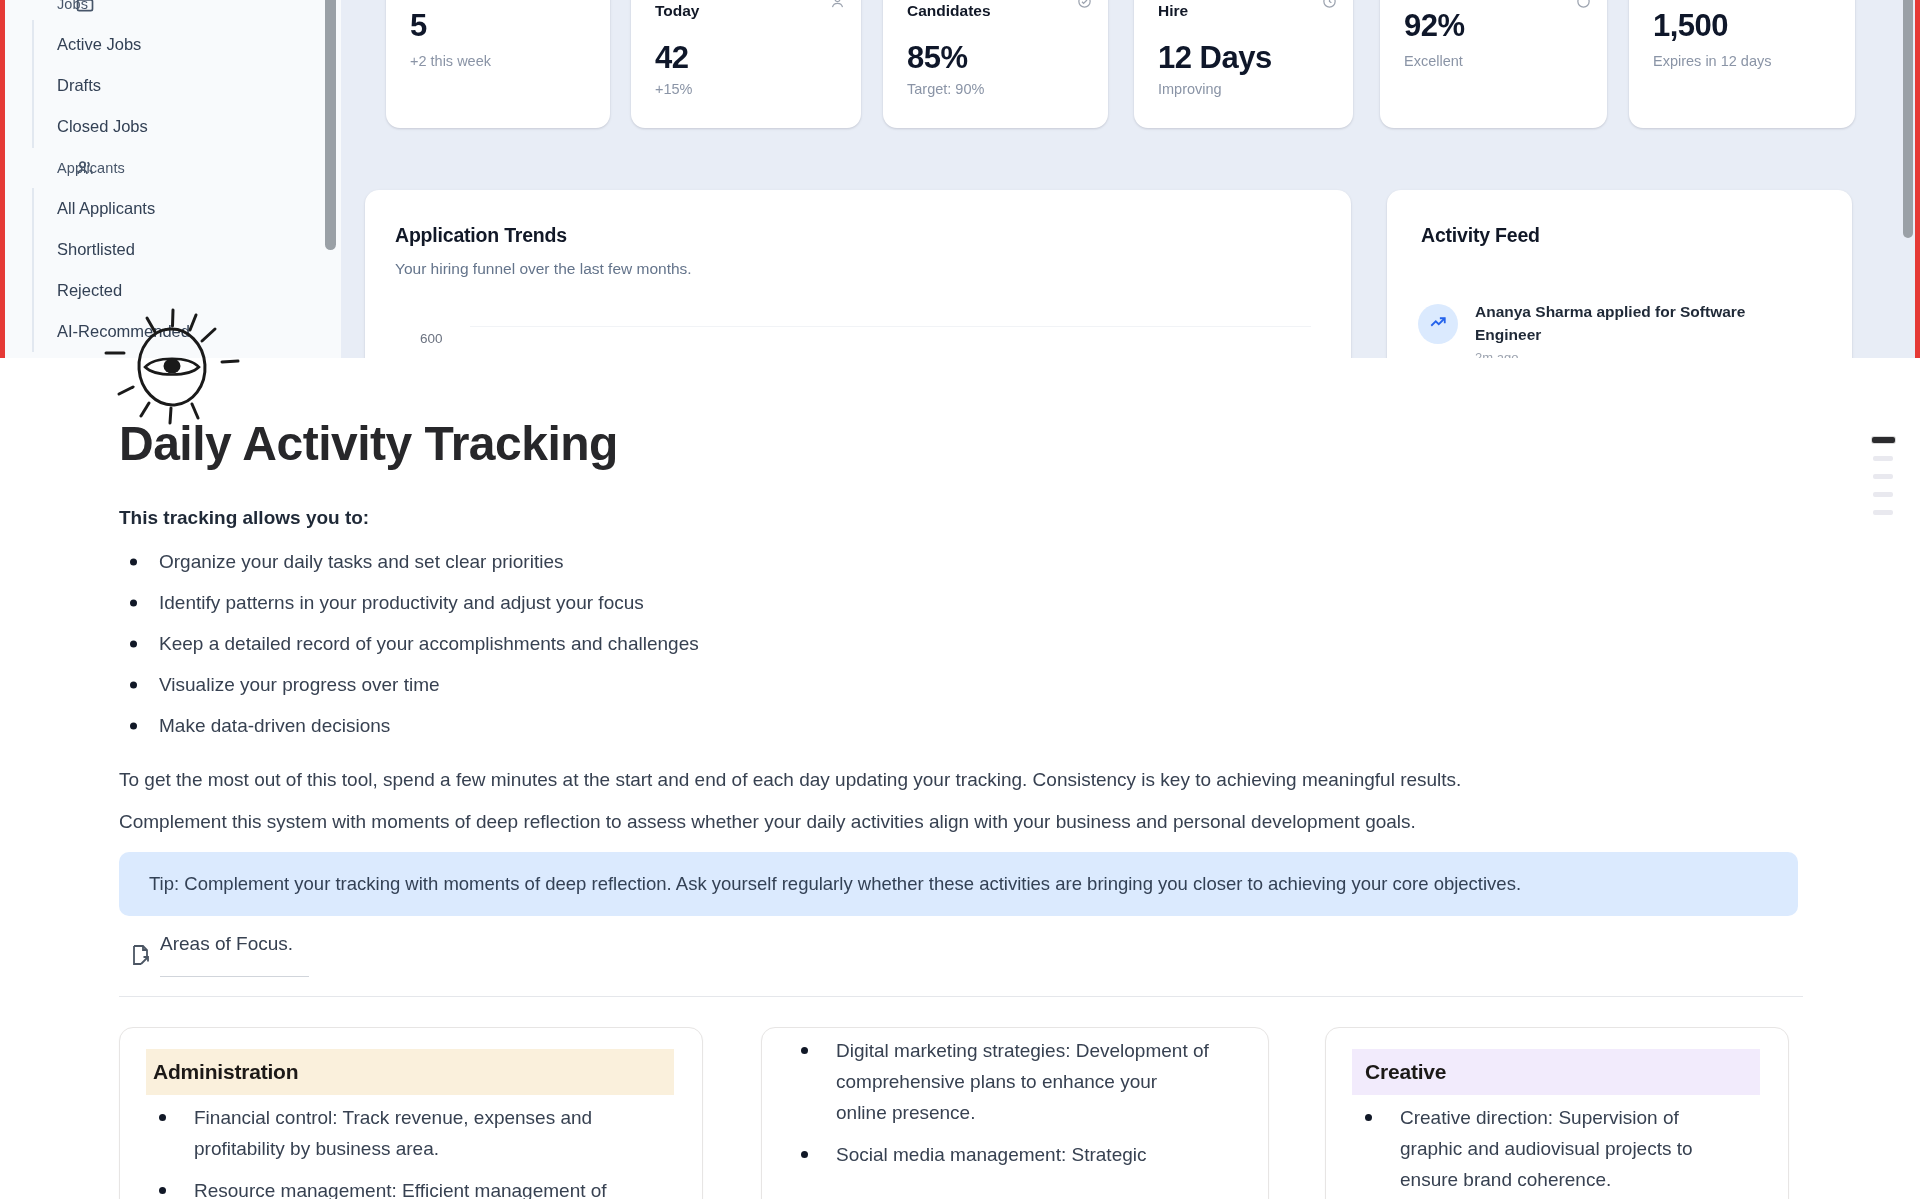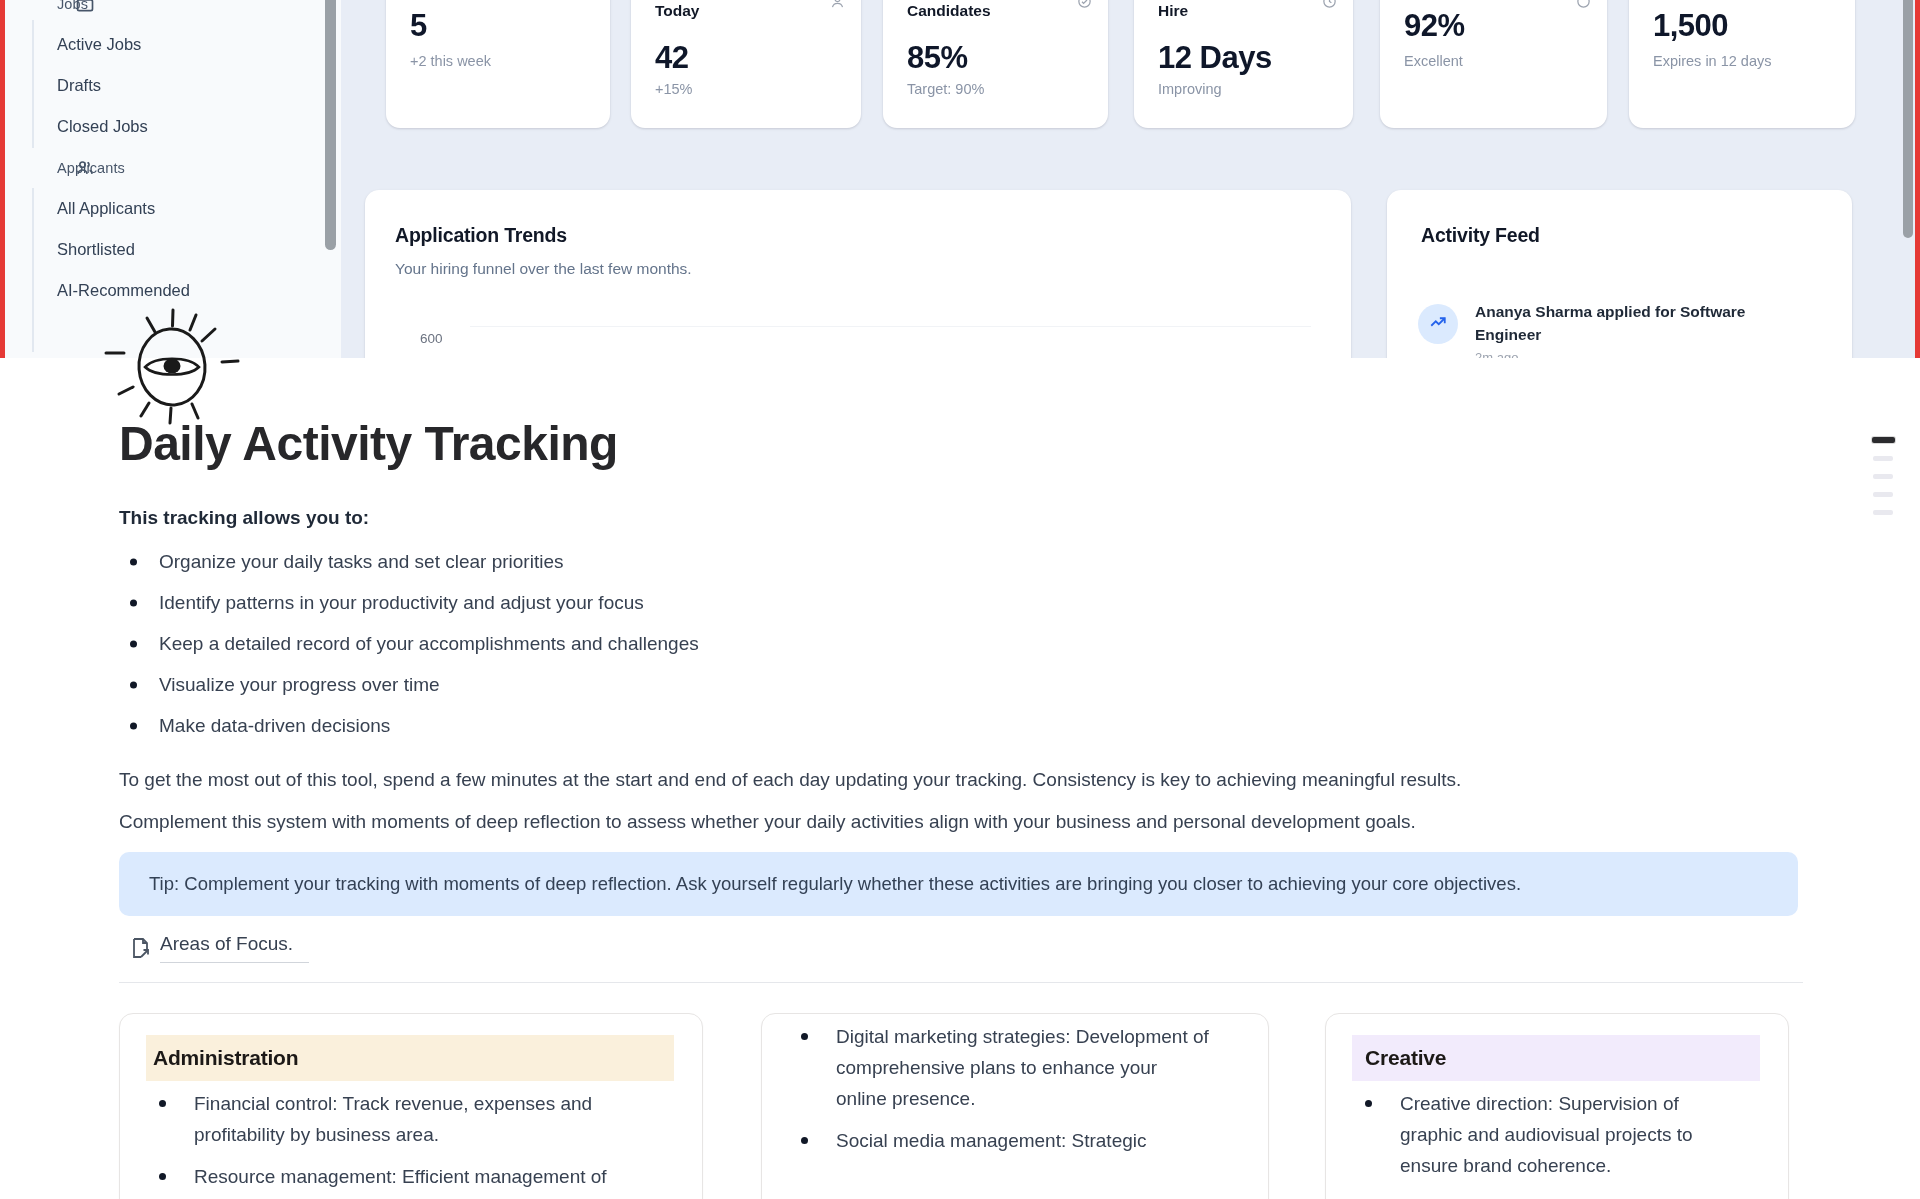--- a/index.html
+++ b/index.html
@@ -57,21 +57,21 @@
   ul.doc-bullets li { position:relative; padding-left:40px; font-size:19px; color:#374151; height:41px; display:flex; align-items:center; }
   ul.doc-bullets li::before { content:""; position:absolute; left:11px; top:50%; transform:translateY(-50%);
                               width:7px; height:7px; border-radius:50%; background:#111827; }
   .para { margin-top:23px; font-size:19px; color:#374151; }
   .para + .para { margin-top:20px; }
   .tip-box { margin-top:19px; height:64px; width:1679px; background:#dbeafe; border-radius:10px;
              display:flex; align-items:center; padding-left:30px; font-size:18.5px; color:#334155; }
   .link-row { margin-top:17px; display:flex; align-items:center; }
   .link-row .l-icon { width:24px; height:24px; color:#4b5563; margin-left:9px; flex:none; }
   .focus-link { margin-left:8px; font-size:19px; color:#374151; text-decoration:none;
-                border-bottom:1.5px solid #d1d5db; padding-bottom:7px; padding-right:16px; }
+                border-bottom:1.5px solid #d1d5db; padding-bottom:21px; padding-right:16px; }
   .divider { margin-top:19px; height:1px; width:1684px; background:#e5e7eb; }
 
   .fcards { margin-top:30px; display:flex; }
   .fcard { background:#fff; border:1px solid #e7e5e4; border-radius:14px; height:260px;
            box-shadow:0 1px 2px rgba(16,24,40,.04); flex:none; }
   .fcard + .fcard { margin-left:57px; }
   .fcard.c1 { width:584px; } .fcard.c2 { width:508px; margin-left:58px; } .fcard.c3 { width:464px; margin-left:56px; }
   .fband { margin:21px 28px 0 26px; height:46px; display:flex; align-items:center; padding-left:7px;
            font-size:21px; font-weight:700; color:#1c1917; letter-spacing:-.2px; }
   .fcard ul { list-style:none; margin-top:7px; padding-right:26px; }
@@ -123,20 +123,23 @@
                 <path d="M17.5 14.6c1.8.6 2.7 2.1 3 4.4"></path>
               </svg>
           </span>
           <span>Applicants</span>
         </div>
         <div class="srow child">
           <span>All Applicants</span>
         </div>
         <div class="srow child">
           <span>Shortlisted</span>
+        </div>
+        <div class="srow child">
+          <span>Rejected</span>
         </div>
         <div class="srow child">
           <span>AI-Recommended</span>
         </div>
       </div>
       <div class="side-scroll"></div>
     </div>
 
     <div class="scard vA" style="left:386px; width:224px;">
       <div class="num">5</div>

